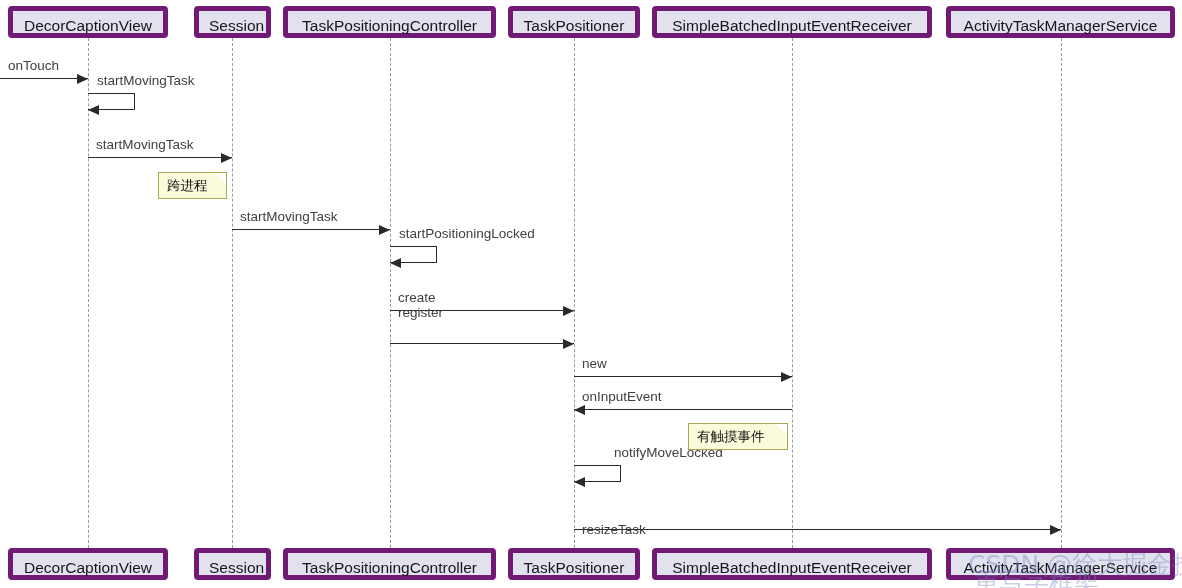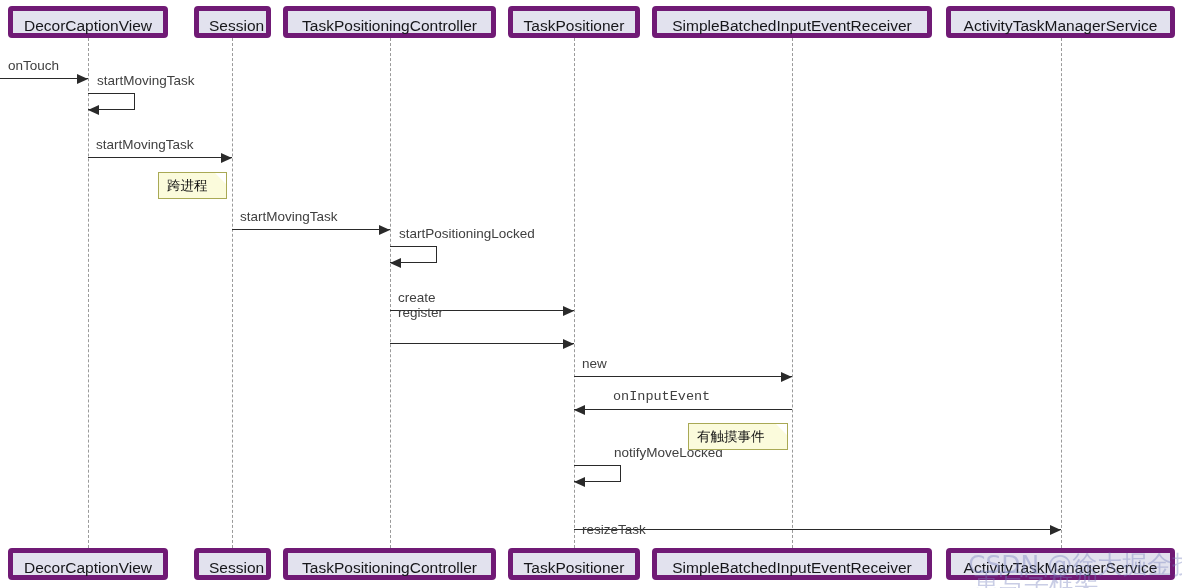--- a/index.html
+++ b/index.html
@@ -167,21 +167,21 @@
     <div class="arrow-head arrow-right" style="left: 563px; top: 306px;"></div>
     <div class="msg-label" style="left: 398px; top: 290px;">create</div>
     <div class="msg-line" style="left: 390px; top: 343px; width: 184px;"></div>
     <div class="arrow-head arrow-right" style="left: 563px; top: 339px;"></div>
     <div class="msg-label" style="left: 398px; top: 305px;">register</div>
     <div class="msg-line" style="left: 574px; top: 376px; width: 218px;"></div>
     <div class="arrow-head arrow-right" style="left: 781px; top: 372px;"></div>
     <div class="msg-label" style="left: 582px; top: 356px;">new</div>
     <div class="msg-line" style="left: 574px; top: 409px; width: 218px;"></div>
     <div class="arrow-head arrow-left" style="left: 574px; top: 405px;"></div>
-    <div class="msg-label" style="left: 613px; top: 389px; font-family: Liberation Mono, monospace;">onInputEvent</div>
+    <div class="msg-label" style="left: 582px; top: 389px;">onInputEvent</div>
     <div class="self-call" style="left: 574px; top: 465px; width: 47px; height: 17px;"></div>
     <div class="arrow-head arrow-left" style="left: 574px; top: 477px;"></div>
     <div class="msg-label" style="left: 583px; top: 445px; margin-left: 31px;">notifyMoveLocked</div>
     <div class="msg-line" style="left: 574px; top: 529px; width: 487px;"></div>
     <div class="arrow-head arrow-right" style="left: 1050px; top: 525px;"></div>
     <div class="msg-label" style="left: 582px; top: 522px;">resizeTask</div>
     <div class="note" style="left: 158px; top: 172px; width: 69px; height: 27px;"><span>跨进程</span><span class="note-fold"></span><span class="note-fold-edge"></span></div>
     <div class="note" style="left: 688px; top: 423px; width: 100px; height: 27px;"><span>有触摸事件</span><span class="note-fold"></span><span class="note-fold-edge"></span></div>
     <div class="watermark" style="left: 968px; top: 548px;">CSDN @徐大掘金技术社区</div>
     <div class="watermark" style="left: 974px; top: 566px;">重写字框架</div>

